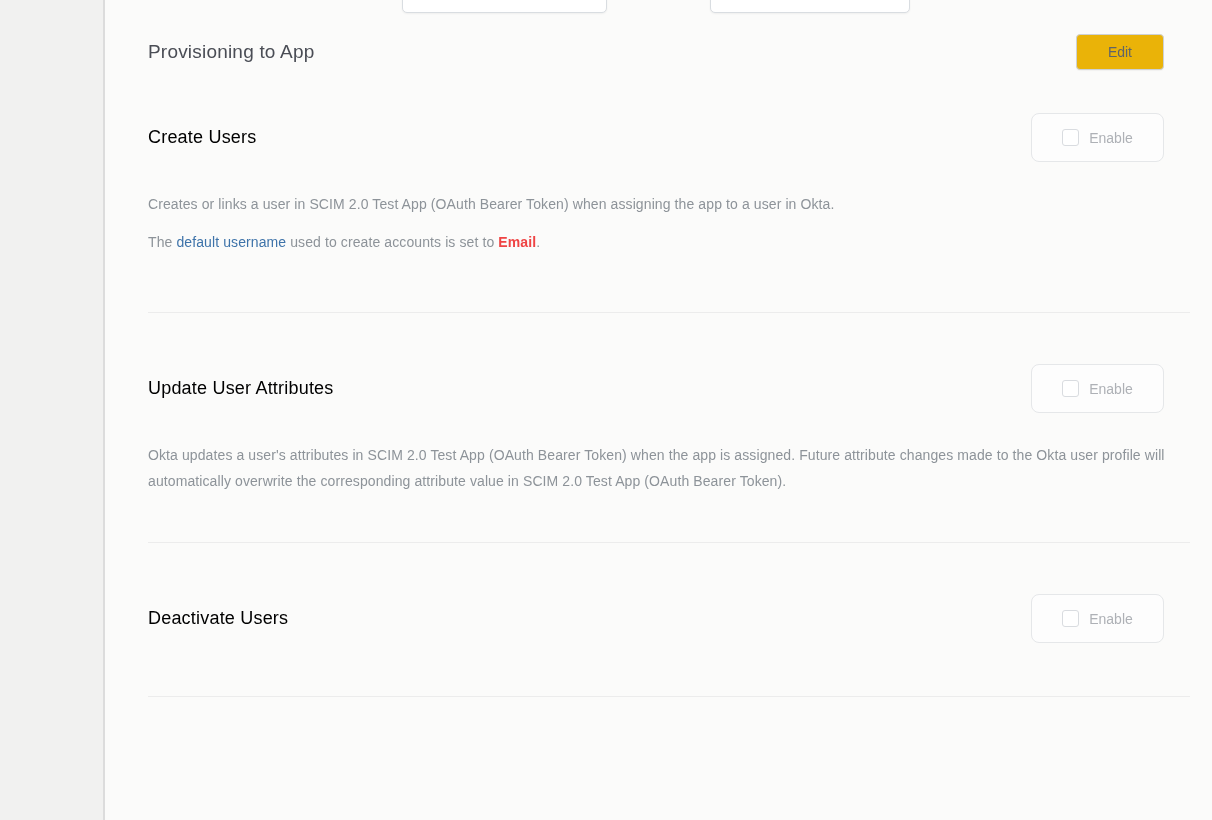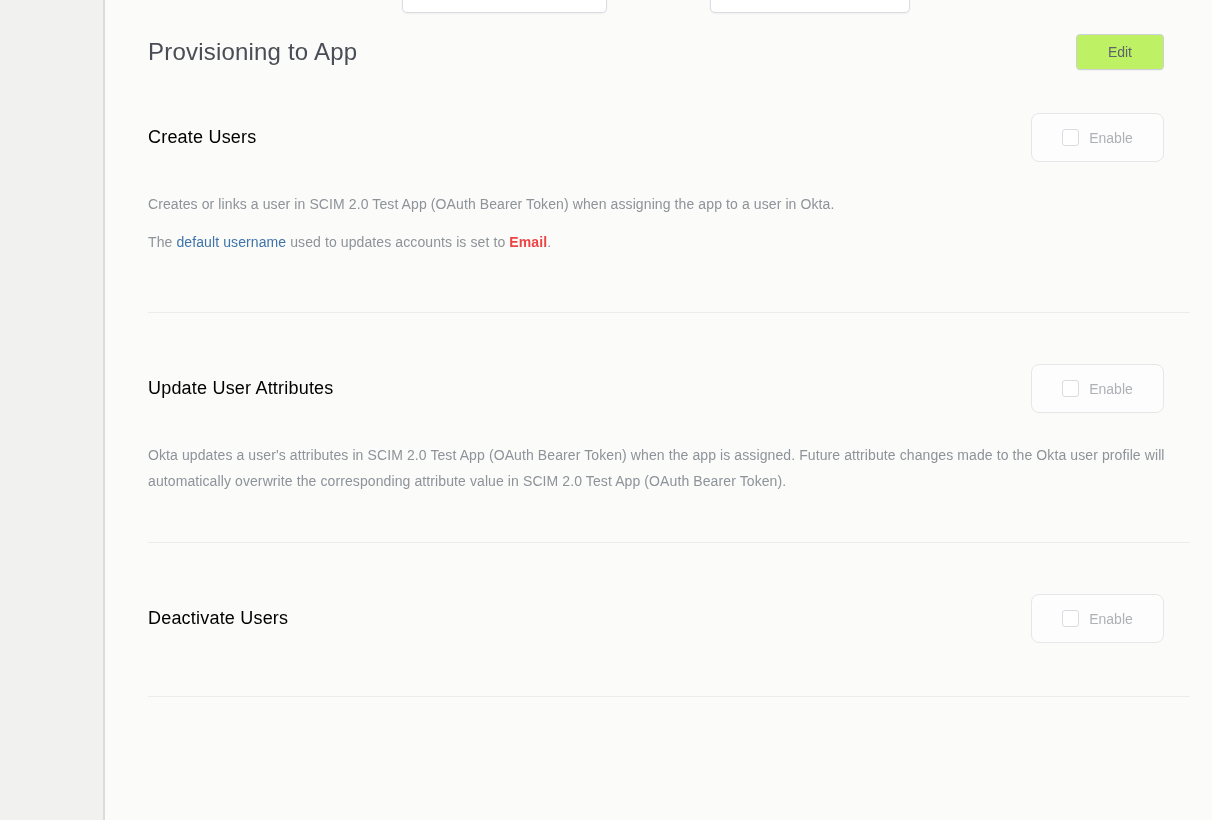--- a/index.html
+++ b/index.html
@@ -41,30 +41,30 @@
   .partial-field.pf2 { left: 603px; width: 200px; }
 
   .header-row {
     margin-top: 33px;
     height: 37px;
     display: flex;
     align-items: center;
     justify-content: space-between;
   }
   .page-title {
-    font-size: 24px;
+    font-size: 19px;
     font-weight: 400;
     color: #4a4d55;
     letter-spacing: 0.2px;
   }
   .edit-btn {
     font-family: inherit;
     font-size: 14px;
     color: #5e6469;
-    background: #bef264;
+    background: #eab308;
     border: 1px solid #cdd1d5;
     border-radius: 4px;
     padding: 9px 31px;
     margin-right: 26px;
     cursor: pointer;
     box-shadow: 0 1px 1px rgba(0,0,0,0.04);
   }
 
   .section-head {
     display: flex;
@@ -151,21 +151,21 @@
 
   <section>
     <div class="section-head first">
       <div class="section-title">Create Users</div>
       <div class="enable-btn">
         <span class="enable-checkbox"></span>
         <span class="enable-label">Enable</span>
       </div>
     </div>
     <p class="desc">Creates or links a user in SCIM 2.0 Test App (OAuth Bearer Token) when assigning the app to a user in Okta.</p>
-    <p class="desc note"><span>The </span><a href="#">default username</a><span> used to updates accounts is set to </span><b>Email</b><span>.</span></p>
+    <p class="desc note"><span>The </span><a href="#">default username</a><span> used to create accounts is set to </span><b>Email</b><span>.</span></p>
     <div class="divider d1"></div>
   </section>
 
   <section>
     <div class="section-head">
       <div class="section-title">Update User Attributes</div>
       <div class="enable-btn">
         <span class="enable-checkbox"></span>
         <span class="enable-label">Enable</span>
       </div>

